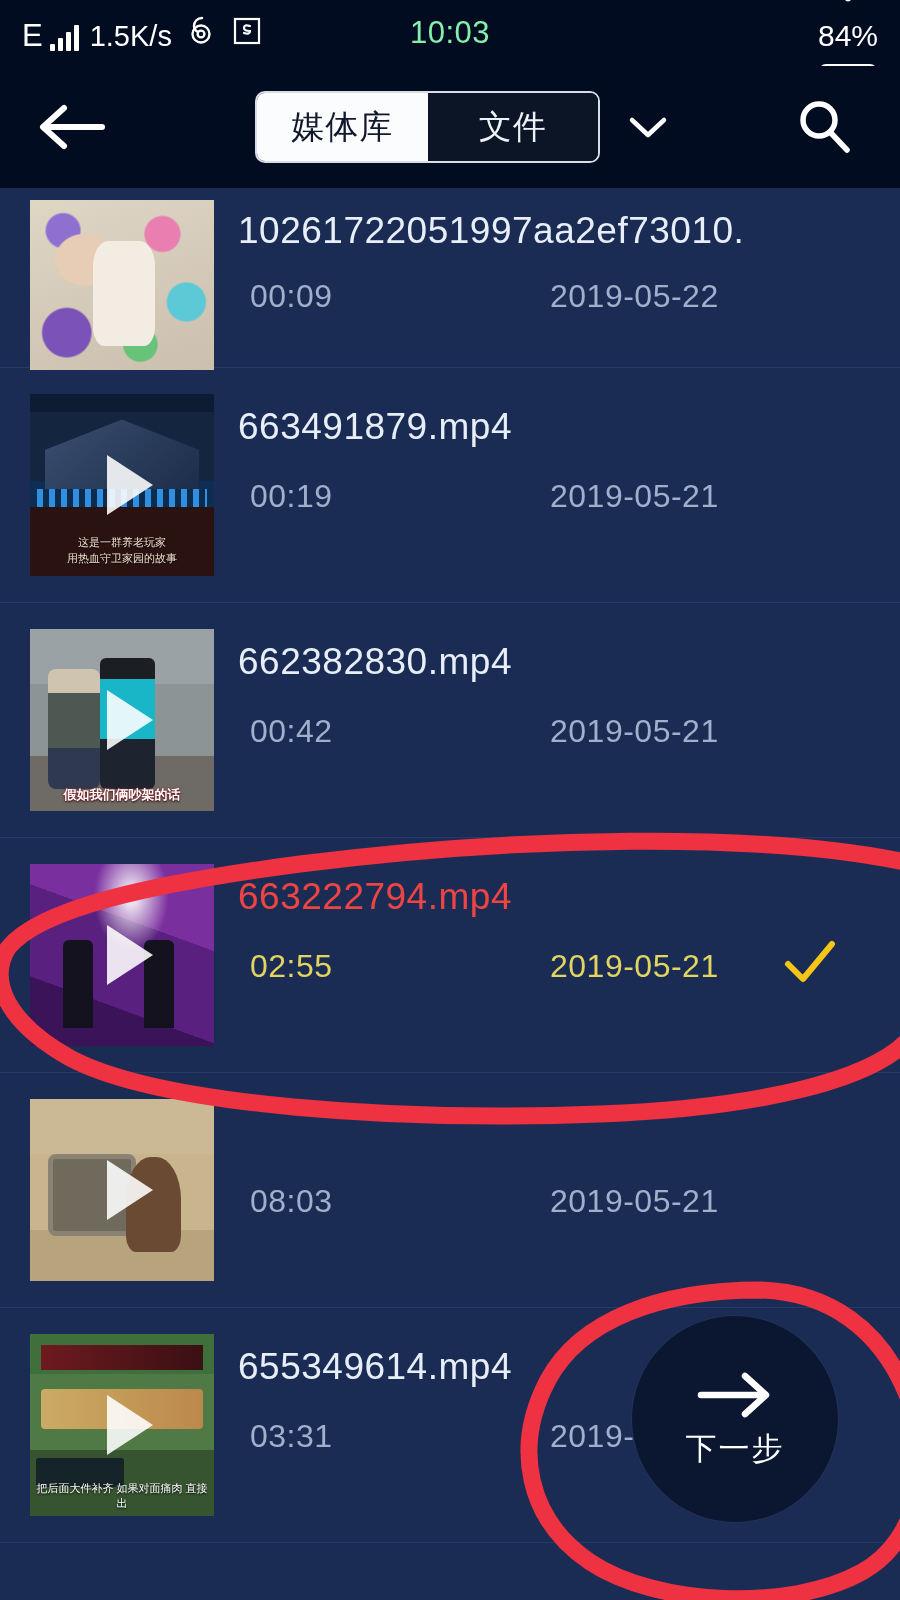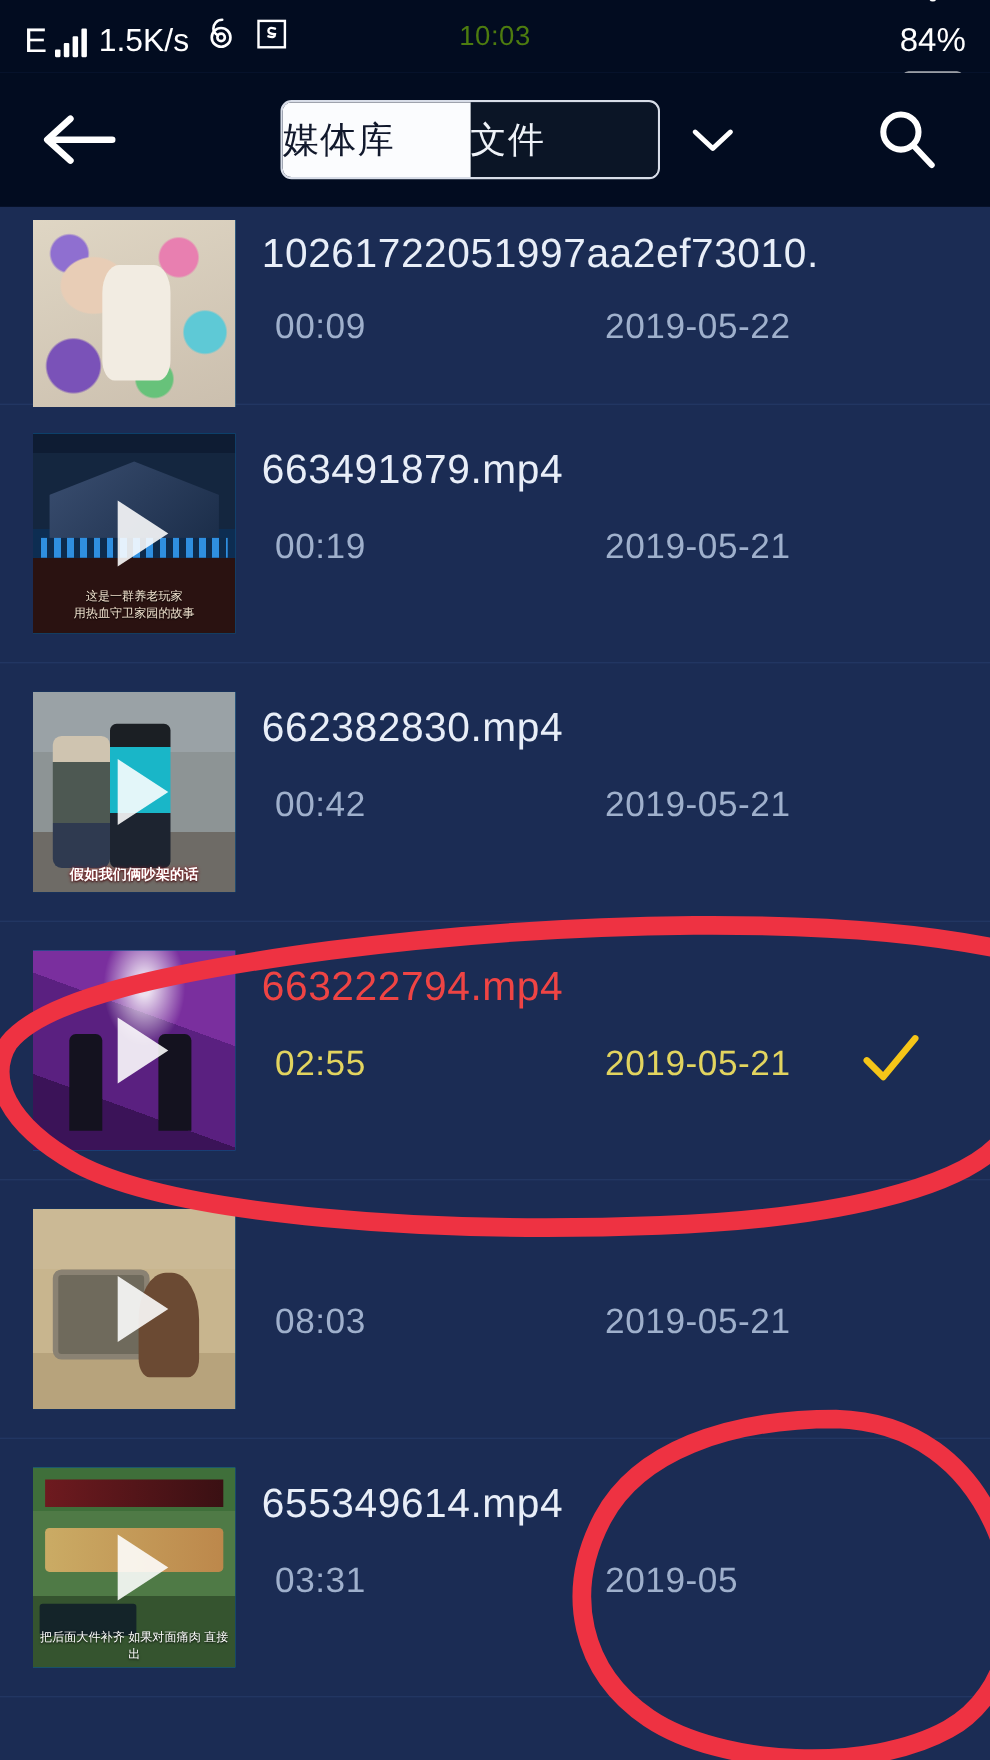--- a/index.html
+++ b/index.html
@@ -26,21 +26,21 @@
   .bars i:nth-child(3){ height:19px; }
   .bars i:nth-child(4){ height:26px; }
   .sb-speed{ font-size:29px; line-height:30px; margin-left:4px; }
   .icon-music{ margin-left:7px; }
   .icon-sbox{ margin-left:7px; }
   .sb-center{
     position:absolute; left:0; right:0; top:0; height:66px;
     display:flex; align-items:center; justify-content:center;
     pointer-events:none;
   }
-  .sb-clock{ font-size:25px; color:#4d7c0f; letter-spacing:.5px; }
+  .sb-clock{ font-size:31px; color:#86efac; letter-spacing:.5px; }
   .sb-right{ margin-left:auto; display:flex; align-items:center; gap:11px;flex-direction:column; }
   .sb-batt-pct{ font-size:30px; }
   .batt{
     width:58px; height:30px; border:3px solid #fff; border-radius:7px;
     position:relative; display:flex; align-items:center; padding:3px;
   }
   .batt::after{
     content:""; position:absolute; right:-8px; top:9px; width:5px; height:11px;
     background:#fff; border-radius:0 3px 3px 0;
   }
@@ -56,21 +56,21 @@
     position:absolute; left:34px; top:50%; transform:translateY(-50%);
     width:74px; height:70px; display:flex; align-items:center; justify-content:center;
   }
   .segmented{
     position:absolute; left:255px; top:50%; transform:translateY(-50%);
     width:345px; height:72px;
     border:2px solid #d8dde8; border-radius:10px; overflow:hidden;
     display:flex;
   }
   .seg{
-    flex:1; display:flex; align-items:center; justify-content:flex-start;
+    flex:1; display:flex; align-items:center; justify-content:center;
     font-size:33px; letter-spacing:1px;
   }
   .seg.active{ background:#fbfcfe; color:#11182c; }
   .seg.inactive{ background:#0b1526; color:#eef2f8; }
   .chev{
     position:absolute; left:616px; top:50%; transform:translateY(-50%);
     width:64px; height:64px; display:flex; align-items:center; justify-content:center;
   }
   .search-btn{
     position:absolute; right:40px; top:50%; transform:translateY(-50%);
@@ -82,21 +82,21 @@
     position:absolute; left:0; top:188px; width:900px; height:1412px;
     overflow:hidden;
   }
   .row{
     position:relative; height:235px; width:900px;
     border-bottom:1.5px solid #253a66;
   }
   .row:first-child{ height:180px; }
   .thumb{
     position:absolute; left:30px; width:184px; height:182px;
-    overflow:hidden; background:#0369a1;
+    overflow:hidden; background:#1d4ed8;
   }
   .row:first-child .thumb{ top:12px; height:170px; }
   .row:not(:first-child) .thumb{ top:26px; }
   .thumb-img{ position:absolute; inset:0; }
   .play{
     position:absolute; left:50%; top:50%; transform:translate(-50%,-50%);
     width:0; height:0;
     border-left:46px solid rgba(255,255,255,.88);
     border-top:30px solid transparent;
     border-bottom:30px solid transparent;
@@ -351,20 +351,27 @@
       </div>
       <div class="meta">
         <div class="fname">655349614.mp4</div>
         <div class="dur">03:31</div>
         <div class="date">2019-05</div>
       </div>
     </div>
 
   </div>
 
+  <div class="fab">
+    <svg width="84" height="54" viewBox="0 0 84 54">
+      <path d="M8 27 H72" stroke="#fff" stroke-width="6.5" stroke-linecap="round"></path>
+      <path d="M52 8 L73 27 L52 46" stroke="#fff" stroke-width="6.5" fill="none" stroke-linecap="round" stroke-linejoin="round"></path>
+    </svg>
+    <span class="fab-label">下一步</span>
+  </div>
 
   <svg class="annot" viewBox="0 0 900 1600">
 
     <path d="M905 862
              C760 832, 520 836, 300 864
              C150 884, 40 908, 8 948
              C-12 980, 6 1022, 70 1058
              C160 1106, 400 1122, 600 1114
              C760 1108, 870 1080, 908 1040" stroke="#ee3242" stroke-width="17" fill="none" stroke-linecap="round" stroke-linejoin="round"></path>
 

